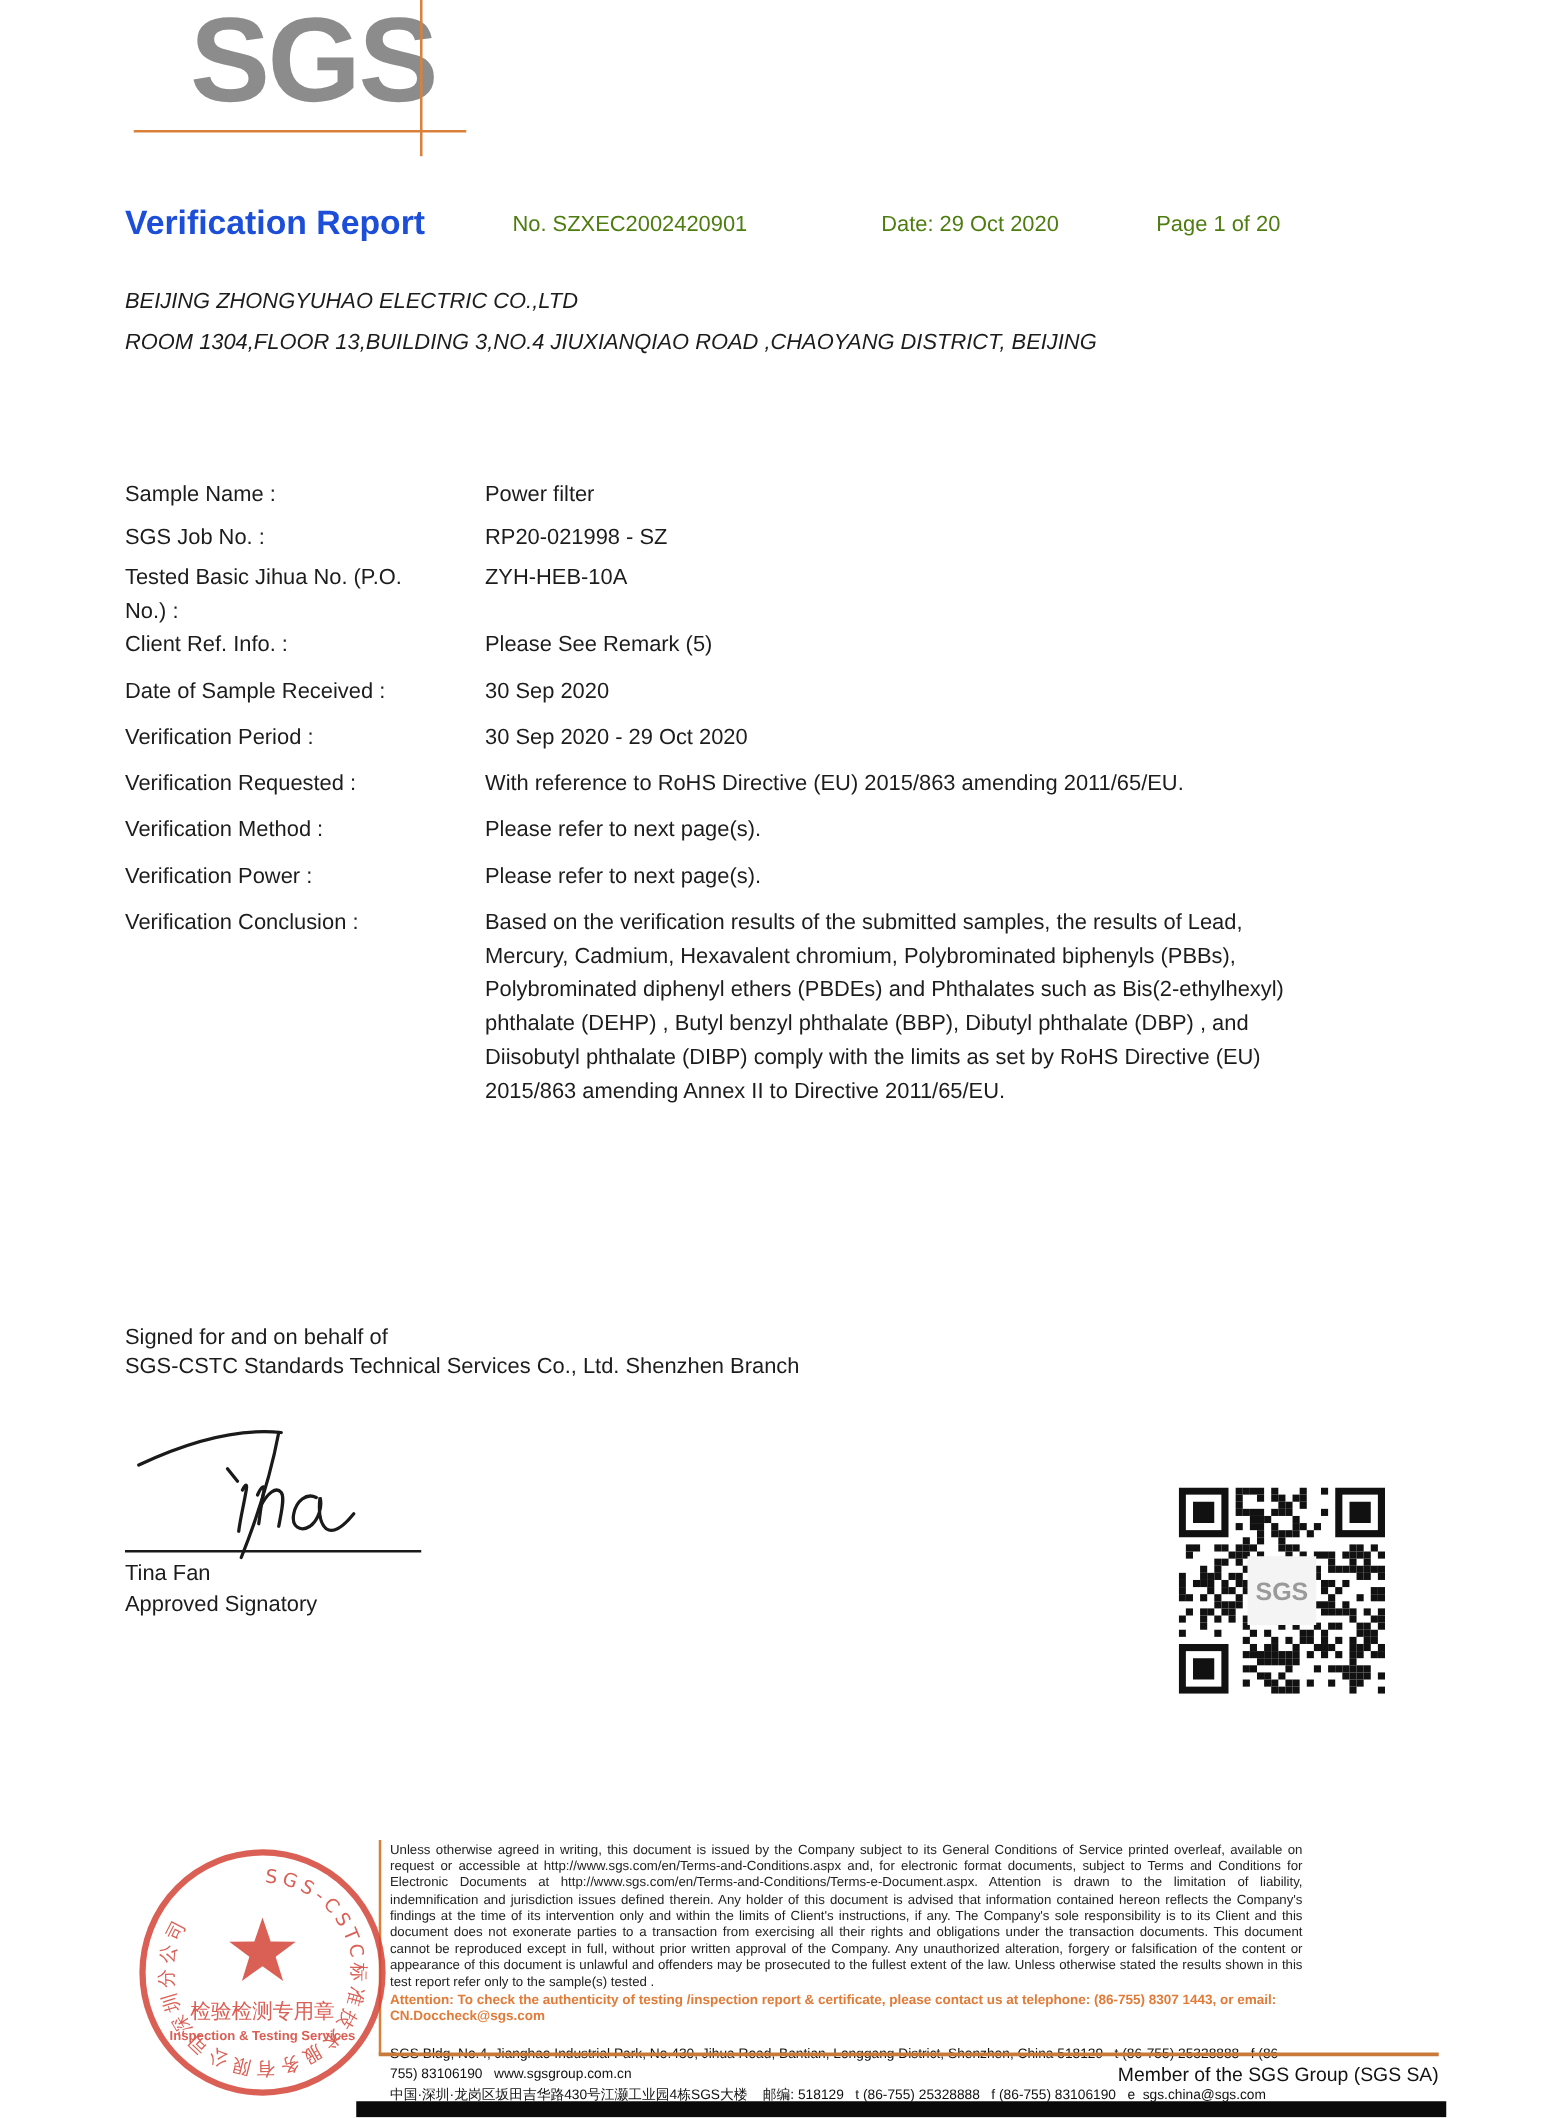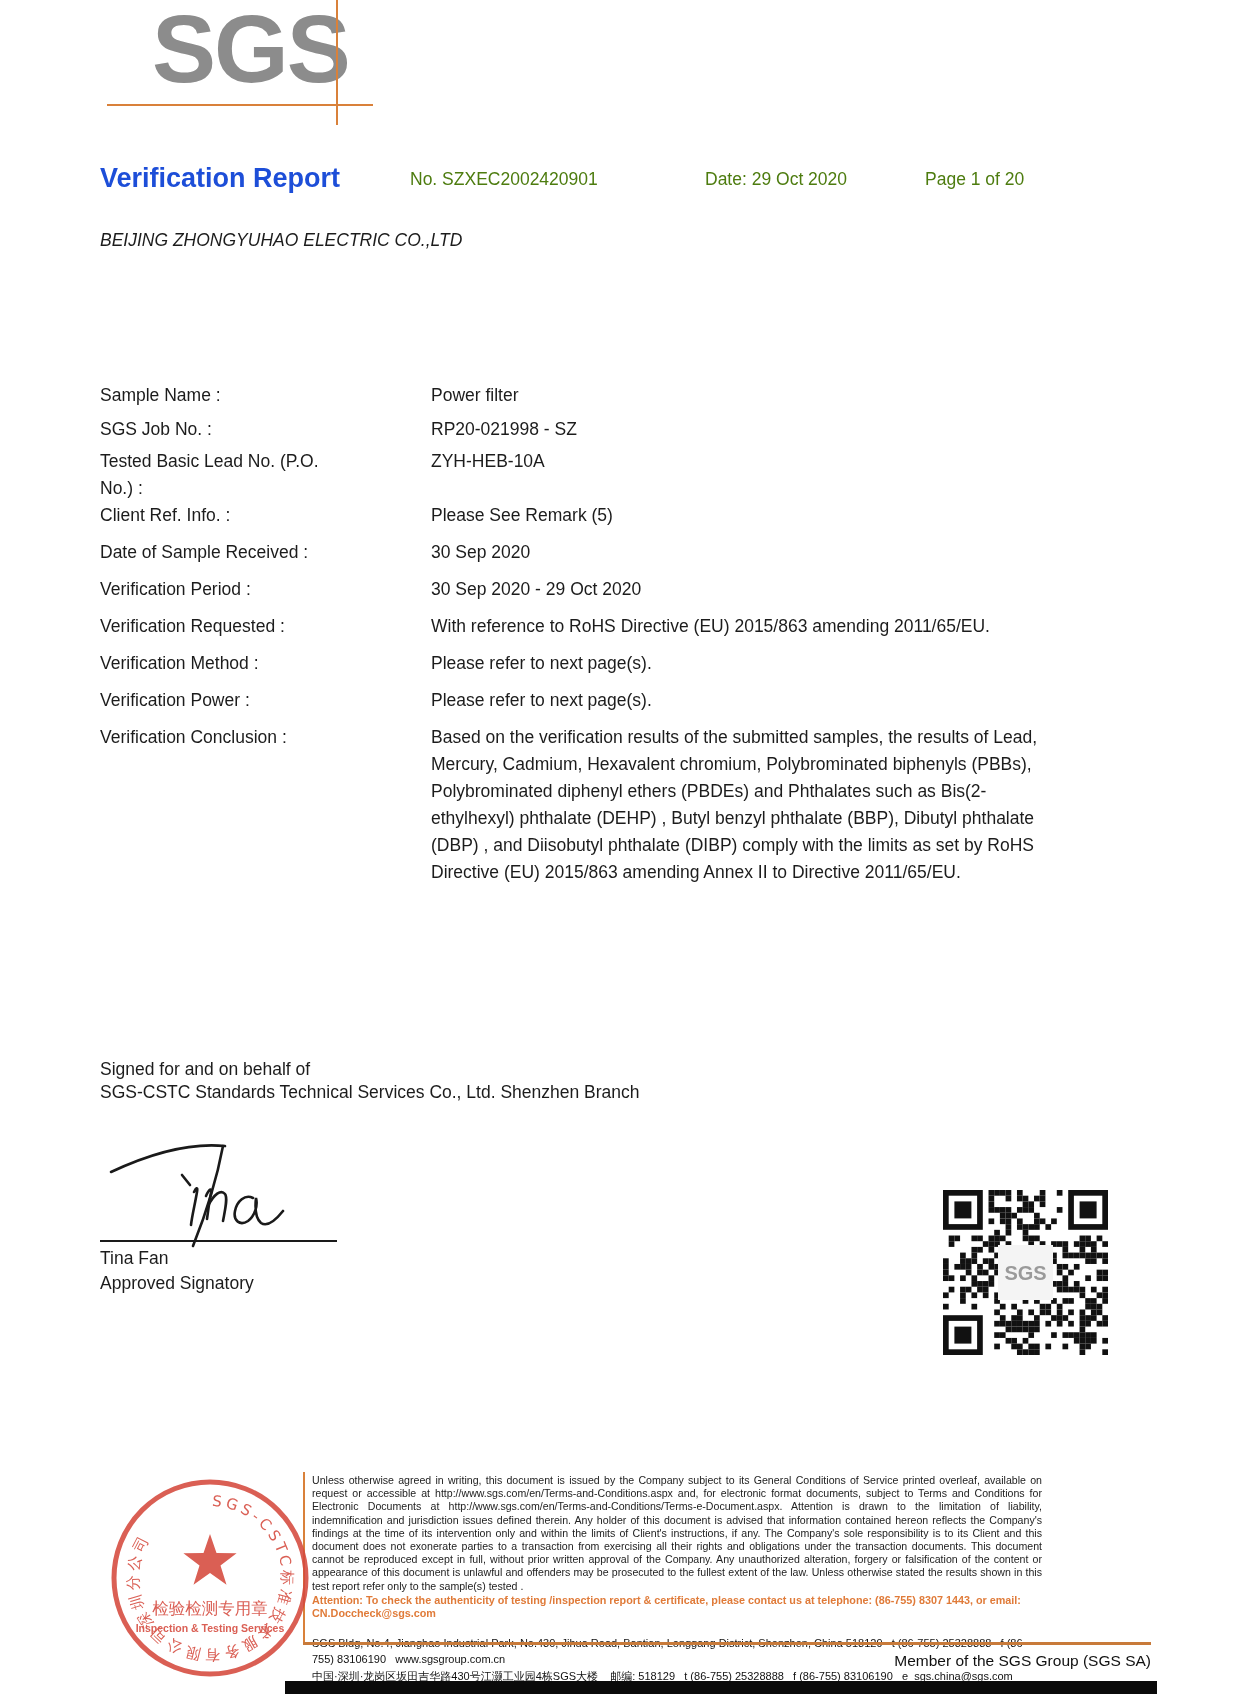--- a/index.html
+++ b/index.html
@@ -26,21 +26,21 @@
   .meta-no{left:310px;}
   .meta-date{left:605px;}
   .meta-page{left:825px;}
 
   
   .client-block{position:absolute;left:100px;top:224px;width:1000px;font-size:17.5px;line-height:32.5px;font-style:italic;}
   .client-addr2{padding-left:8px;}
 
   
   .fields{position:absolute;left:100px;top:382px;width:950px;font-size:17.5px;line-height:27px;}
-  .frow{display:flex;align-items:flex-start;margin-bottom:10px;gap:43px;}
+  .frow{display:flex;align-items:flex-start;margin-bottom:10px;}
   .frow .flabel{flex:0 0 250px;padding-right:38px;}
   .frow .fvalue{flex:1 1 auto;max-width:660px;}
   .frow.mb7{margin-bottom:7px;}
   .frow.mb5{margin-bottom:5px;}
   .frow.mb0{margin-bottom:0px;}
 
   
   .signed-block{position:absolute;left:100px;top:1058px;font-size:17.5px;line-height:23px;}
   .signature-svg{position:absolute;left:105px;top:1128px;}
   .sig-line{position:absolute;left:100px;top:1240px;width:237px;height:2px;background:#1a1a1a;}
@@ -79,33 +79,34 @@
 
   <div class="title-row">
     <div class="doc-title">Verification Report</div>
     <div class="meta meta-no">No. SZXEC2002420901</div>
     <div class="meta meta-date">Date: 29 Oct 2020</div>
     <div class="meta meta-page">Page 1 of 20</div>
   </div>
 
   <div class="client-block">
     <div>BEIJING ZHONGYUHAO ELECTRIC CO.,LTD</div>
+    <div>ROOM 1304,FLOOR 13,BUILDING 3,NO.4 JIUXIANQIAO ROAD ,CHAOYANG DISTRICT, BEIJING</div>
   </div>
 
   <div class="fields">
     <div class="frow mb7">
       <span class="flabel">Sample Name :</span>
       <span class="fvalue">Power filter</span>
     </div>
     <div class="frow mb5">
       <span class="flabel">SGS Job No. :</span>
       <span class="fvalue">RP20-021998 - SZ</span>
     </div>
     <div class="frow mb0">
-      <span class="flabel">Tested Basic Lead No. (P.O. No.) :</span>
+      <span class="flabel">Tested Basic Jihua No. (P.O. No.) :</span>
       <span class="fvalue">ZYH-HEB-10A</span>
     </div>
     <div class="frow">
       <span class="flabel">Client Ref. Info. :</span>
       <span class="fvalue">Please See Remark (5)</span>
     </div>
     <div class="frow">
       <span class="flabel">Date of Sample Received :</span>
       <span class="fvalue">30 Sep 2020</span>
     </div>

